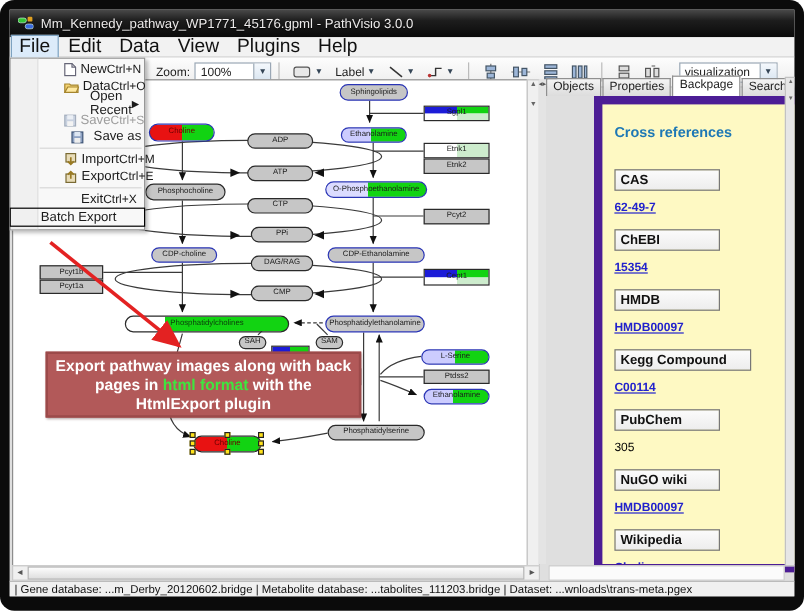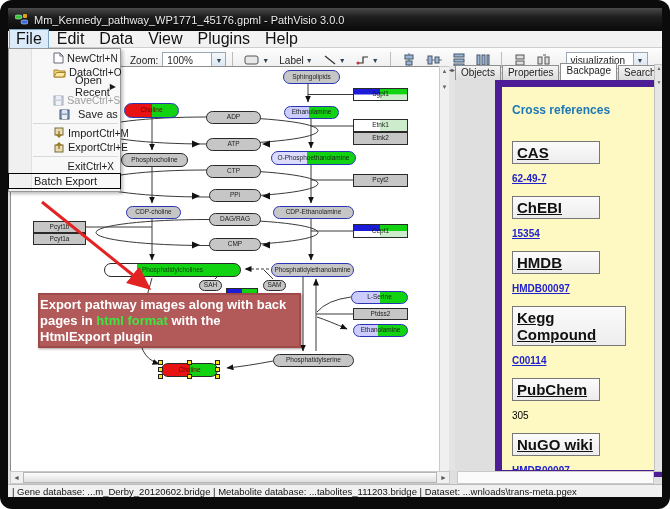--- a/index.html
+++ b/index.html
@@ -39,21 +39,21 @@
   #sidebar{position:absolute;left:447px;top:56px;width:199px;height:406px;}
   #tabs{display:flex;height:16px;font-size:10px;color:#222;align-items:flex-end;}
   .tab{background:linear-gradient(#f4f4f4,#dcdcdc);border:1px solid #8f8f8f;border-bottom:none;
     padding:1px 5px 2px 5px;margin-right:1px;height:11px;}
   .tab.active{background:#fff;height:13px;position:relative;z-index:2;}
   #sidebar-content{position:absolute;left:0;top:16px;width:190px;height:383px;background:#fef9c3;
     border:7px solid #4c1d95;overflow:hidden;margin-left:40px;}
   #xref-heading{color:#1d78b5;font-weight:bold;font-size:12px;margin:16px 0 24px 10px;}
   .xref{margin-left:10px;}
   .xref-box{width:78px;border:1px solid #777;background:linear-gradient(#fbfbfb,#ededed);
-    font-weight:bold;font-size:15px;color:#111;padding:2px 4px;margin-bottom:4px;text-decoration:underline;}
+    font-weight:bold;font-size:11px;color:#111;padding:2px 4px;margin-bottom:4px;}
   .xref-val{display:inline-block;font-size:10px;margin-bottom:12px;}
   a.xref-val{color:#2222cc;font-weight:bold;text-decoration:underline;}
   #sidebar-vscroll{position:absolute;left:646px;top:56px;width:8px;height:406px;background:#e6e6e6;
     border:1px solid #c2c2c2;font-size:5px;color:#666;text-align:center;line-height:7px;}
   
   #hscroll{position:absolute;left:2px;top:463px;width:438px;height:11px;background:#f0f0f0;border:1px solid #c9c9c9;
     display:flex;align-items:center;justify-content:space-between;font-size:7px;color:#555;}
   .hs-btn{width:11px;text-align:center;}
   .hs-thumb{flex:1;height:9px;margin:0 1px;background:linear-gradient(#fdfdfd,#dfdfdf);border:1px solid #b5b5b5;}
   #panel-hscroll{position:absolute;left:449px;top:463px;width:195px;height:11px;background:#fbfbfb;border:1px solid #c9c9c9;}
@@ -73,21 +73,21 @@
   .mi-icon{width:22px;display:flex;justify-content:center;align-items:center;position:relative;}
   .mi-label{flex:1;padding-left:3px;}
   .mi-short{padding-right:6px;color:#1a1a1a;font-size:10px;}
   .menu-row.disabled .mi-label,.menu-row.disabled .mi-short{color:#9d9d9d;}
   .menu-sep{height:1px;background:#d8d8d8;margin:2px 2px 2px 24px;}
   .menu-row.hl{border:1px solid #000000;height:14px;margin:0 -1px;}
   .subarrow{font-size:8px;padding-right:4px;}
   
   #callout{position:absolute;left:30px;top:285px;width:259px;height:51px;background:#b25959;
     border:2px solid #9c4a4a;box-shadow:1px 1px 2px rgba(60,20,20,.4);z-index:15;
-    display:flex;flex-direction:column;justify-content:center;
+    display:flex;flex-direction:column;justify-content:center;text-align:center;
     color:#fff;font-weight:bold;font-size:13px;line-height:16px;}
   #callout .hl-green{color:#3fe53f;}
   
   #red-arrow{position:absolute;left:0;top:0;width:654px;height:489px;pointer-events:none;z-index:25;}
   svg{display:block;}
 </style>
 </head>
 <body>
 
 <div id="frame">

